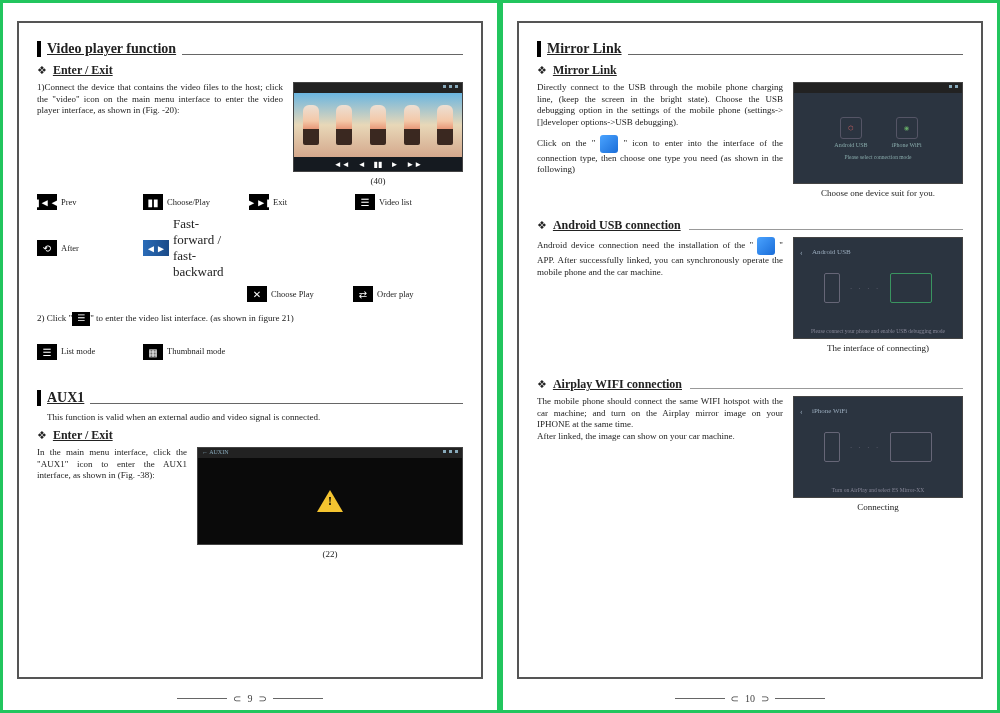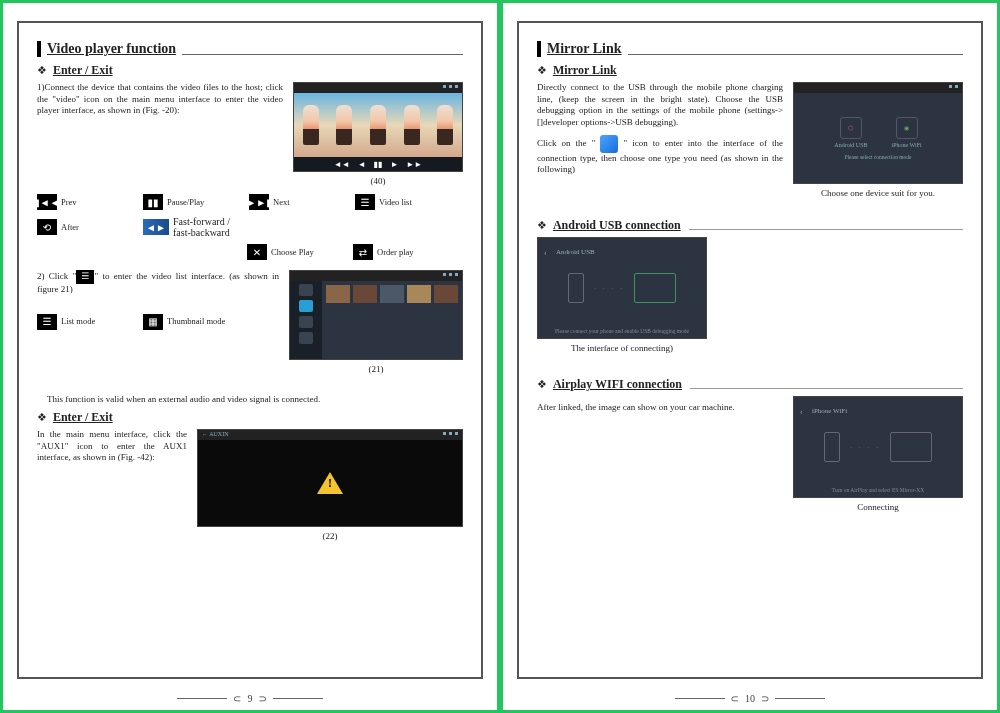--- a/index.html
+++ b/index.html
@@ -290,37 +290,37 @@
         </div>
       </div>
 
       <div class="icon-row">
         <div class="icon-item">
             <div class="ibox">▮◄◄</div>
             <span>Prev</span>
           </div>
         <div class="icon-item">
             <div class="ibox">▮▮</div>
-            <span>Pause/Play</span>
+            <span>Choose/Play</span>
           </div>
         <div class="icon-item">
             <div class="ibox">►►▮</div>
-            <span>Next</span>
+            <span>Exit</span>
           </div>
         <div class="icon-item">
             <div class="ibox">☰</div>
             <span>Video list</span>
           </div>
         <div class="icon-item">
             <div class="ibox">⟲</div>
             <span>After</span>
           </div>
         <div class="icon-item">
             <div class="ibox wide" style="background:linear-gradient(90deg,#2a6cb8,#1a4a88);">◄►</div>
-            <span style="font-size:10px;">Fast-forward / fast-backward</span>
+            <span style="font-size:13px;">Fast-forward / fast-backward</span>
           </div>
         <div class="icon-item" style="margin-left:210px;">
             <div class="ibox">✕</div>
             <span>Choose Play</span>
           </div>
         <div class="icon-item">
             <div class="ibox">⇄</div>
             <span>Order play</span>
           </div>
       </div>
@@ -332,60 +332,38 @@
             <div class="icon-item">
                 <div class="ibox">☰</div>
                 <span>List mode</span>
               </div>
             <div class="icon-item">
                 <div class="ibox">▦</div>
                 <span>Thumbnail mode</span>
               </div>
           </div>
         </div>
-        <div class="col-img">
-          <div class="screenshot">
-            <div class="statusbar">
-                <div class="dot"></div>
-                <div class="dot"></div>
-                <div class="dot"></div>
-              </div>
-            <div class="list-content">
-              <div class="list-side">
-                <div class="side-ic"></div>
-                  <div class="side-ic active"></div>
-                  <div class="side-ic"></div>
-                  <div class="side-ic"></div>
-              </div>
-              <div class="list-main">
-                <div class="thumb-row">
-                  <div class="thumb"></div>
-                    <div class="thumb t2"></div>
-                    <div class="thumb t3"></div>
-                    <div class="thumb t4"></div>
-                    <div class="thumb t2"></div>
-                </div>
-              </div>
-            </div>
-          </div>
-          <div class="cap">(21)</div>
-        </div>
       </div>
 
       <div style="height:18px;"></div>
 
+      <div class="section-hdr">
+        <div class="bar"></div>
+        <div class="title">AUX1</div>
+        <div class="line"></div>
+      </div>
       <div style="margin:2px 0 6px 10px;">This function is valid when an external audio and video signal is connected.</div>
 
       <div class="sub-hdr">
         <span class="bullet">❖</span>
         <span class="text">Enter / Exit</span>
       </div>
 
       <div class="two-col">
-        <div class="col-text" style="flex:0 0 150px;">In the main menu interface, click the "AUX1" icon to enter the AUX1 interface, as shown in (Fig. -42):</div>
+        <div class="col-text" style="flex:0 0 150px;">In the main menu interface, click the "AUX1" icon to enter the AUX1 interface, as shown in (Fig. -38):</div>
         <div class="col-img" style="flex:1;">
           <div class="screenshot" style="height:96px;">
             <div class="statusbar" style="justify-content:space-between;">
               <span style="color:#8ab;font-size:6px;">← AUXIN</span>
               <div style="display:flex;gap:3px;">
                   <div class="dot"></div>
                   <div class="dot"></div>
                   <div class="dot"></div>
                 </div>
             </div>
@@ -450,20 +428,23 @@
 
       <div style="height:16px;"></div>
 
       <div class="sub-hdr">
         <span class="bullet">❖</span>
         <span class="text">Android USB connection</span>
         <div class="line2"></div>
       </div>
 
       <div class="two-col">
+        <div class="col-text">
+          <span>Android device connection need the installation of the "</span> <span class="app-icon"></span> <span>" APP. After successfully linked, you can synchronously operate the mobile phone and the car machine.</span>
+        </div>
         <div class="col-img">
           <div class="screenshot" style="height:100px;position:relative;">
             <div class="back-arrow">‹</div>
             <div class="conn-title" style="left:18px;">Android USB</div>
             <div class="conn-content">
               <div class="device-phone"></div>
               <div class="conn-dots">· · · ·</div>
               <div class="device-screen green"></div>
             </div>
             <div class="conn-footer">Please connect your phone and enable USB debugging mode</div>
@@ -475,21 +456,22 @@
       <div style="height:20px;"></div>
 
       <div class="sub-hdr">
         <span class="bullet">❖</span>
         <span class="text">Airplay WIFI connection</span>
         <div class="line2"></div>
       </div>
 
       <div class="two-col">
         <div class="col-text">
-          <div style="margin-top:6px;">After linked, the image can show on your car machine.</div>
+          <div>The mobile phone should connect the same WIFI hotspot with the car machine; and turn on the Airplay mirror image on your IPHONE at the same time.</div>
+          <div style="">After linked, the image can show on your car machine.</div>
         </div>
         <div class="col-img">
           <div class="screenshot" style="height:100px;position:relative;">
             <div class="back-arrow">‹</div>
             <div class="conn-title" style="left:18px;">iPhone WiFi</div>
             <div class="conn-content">
               <div class="device-phone"></div>
               <div class="conn-dots">· · · ·</div>
               <div class="device-screen"></div>
             </div>

